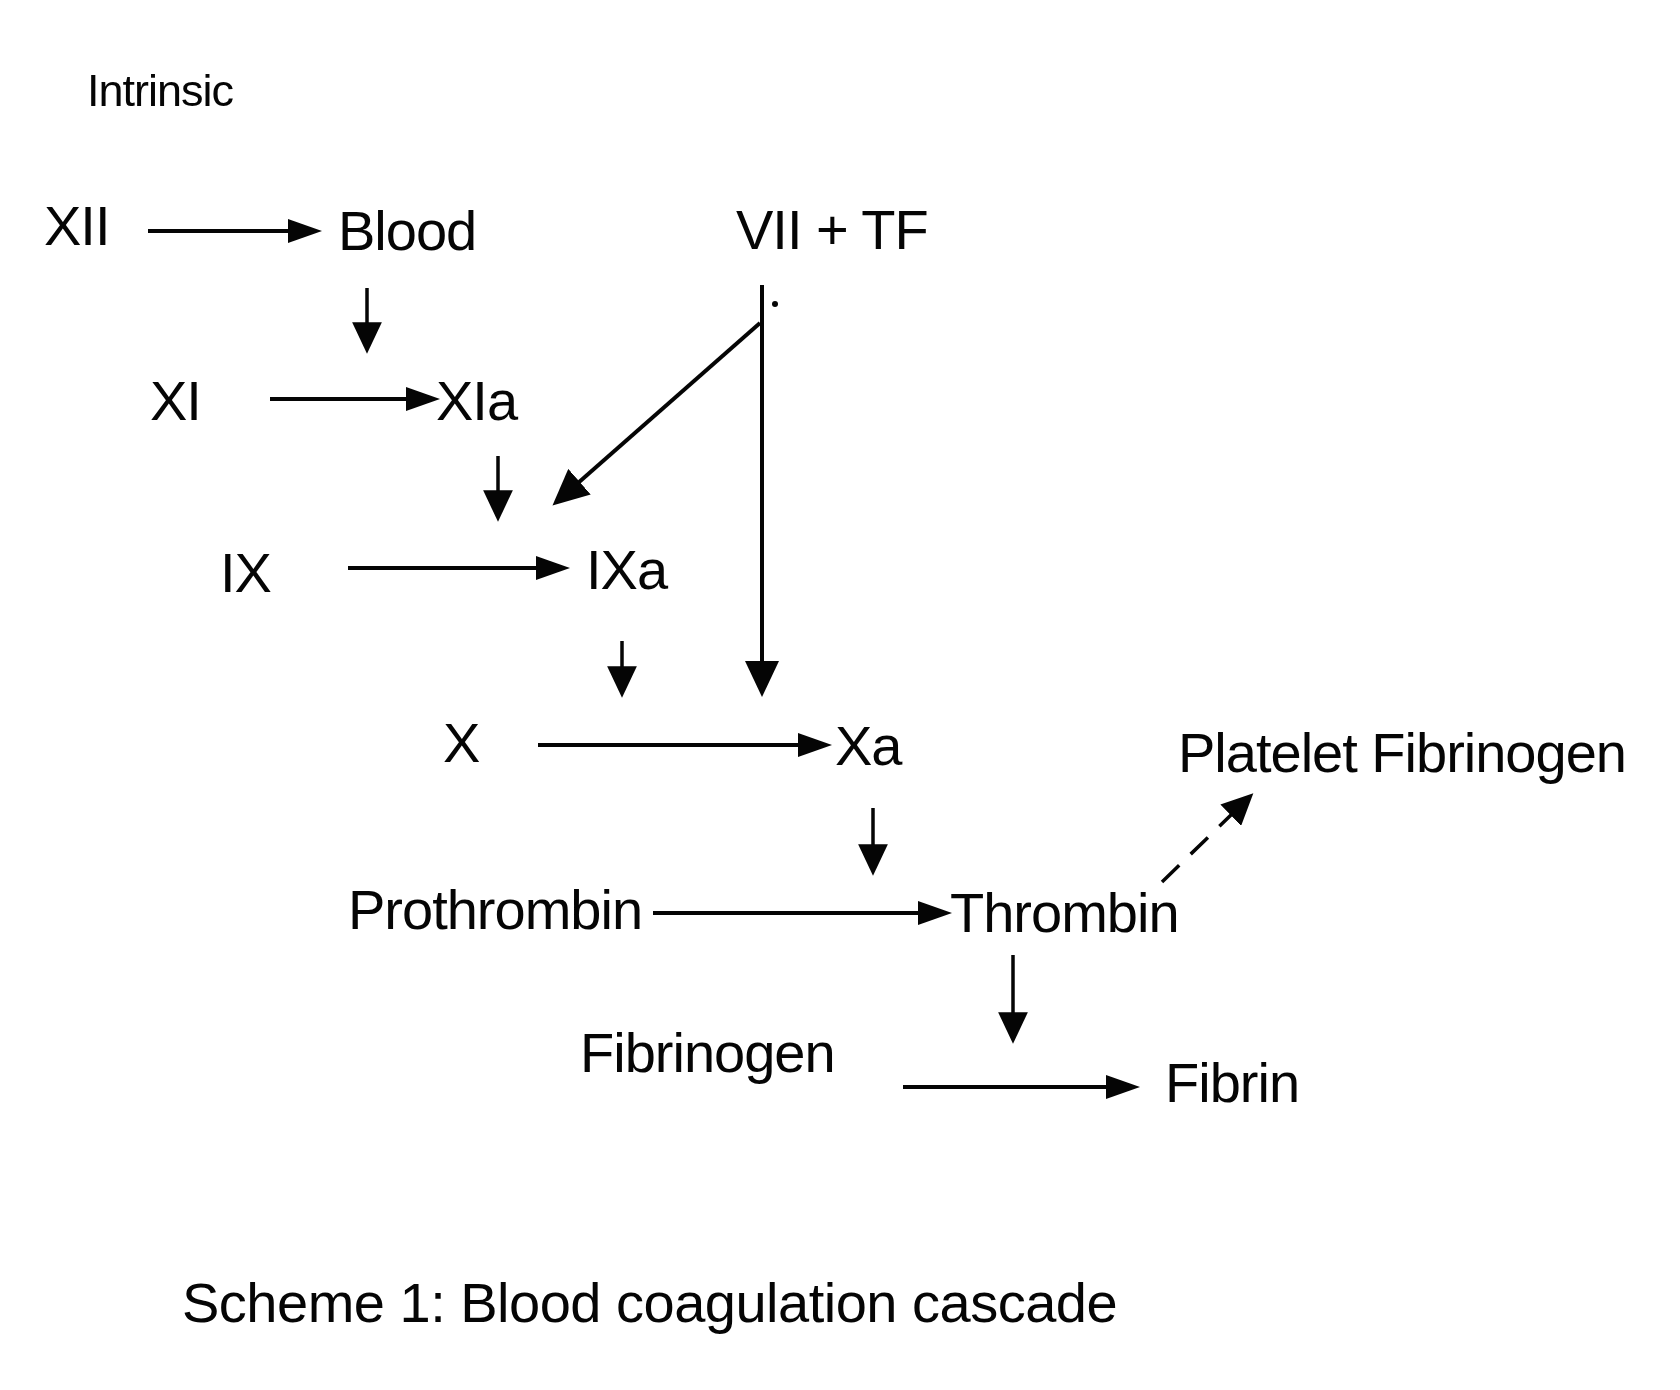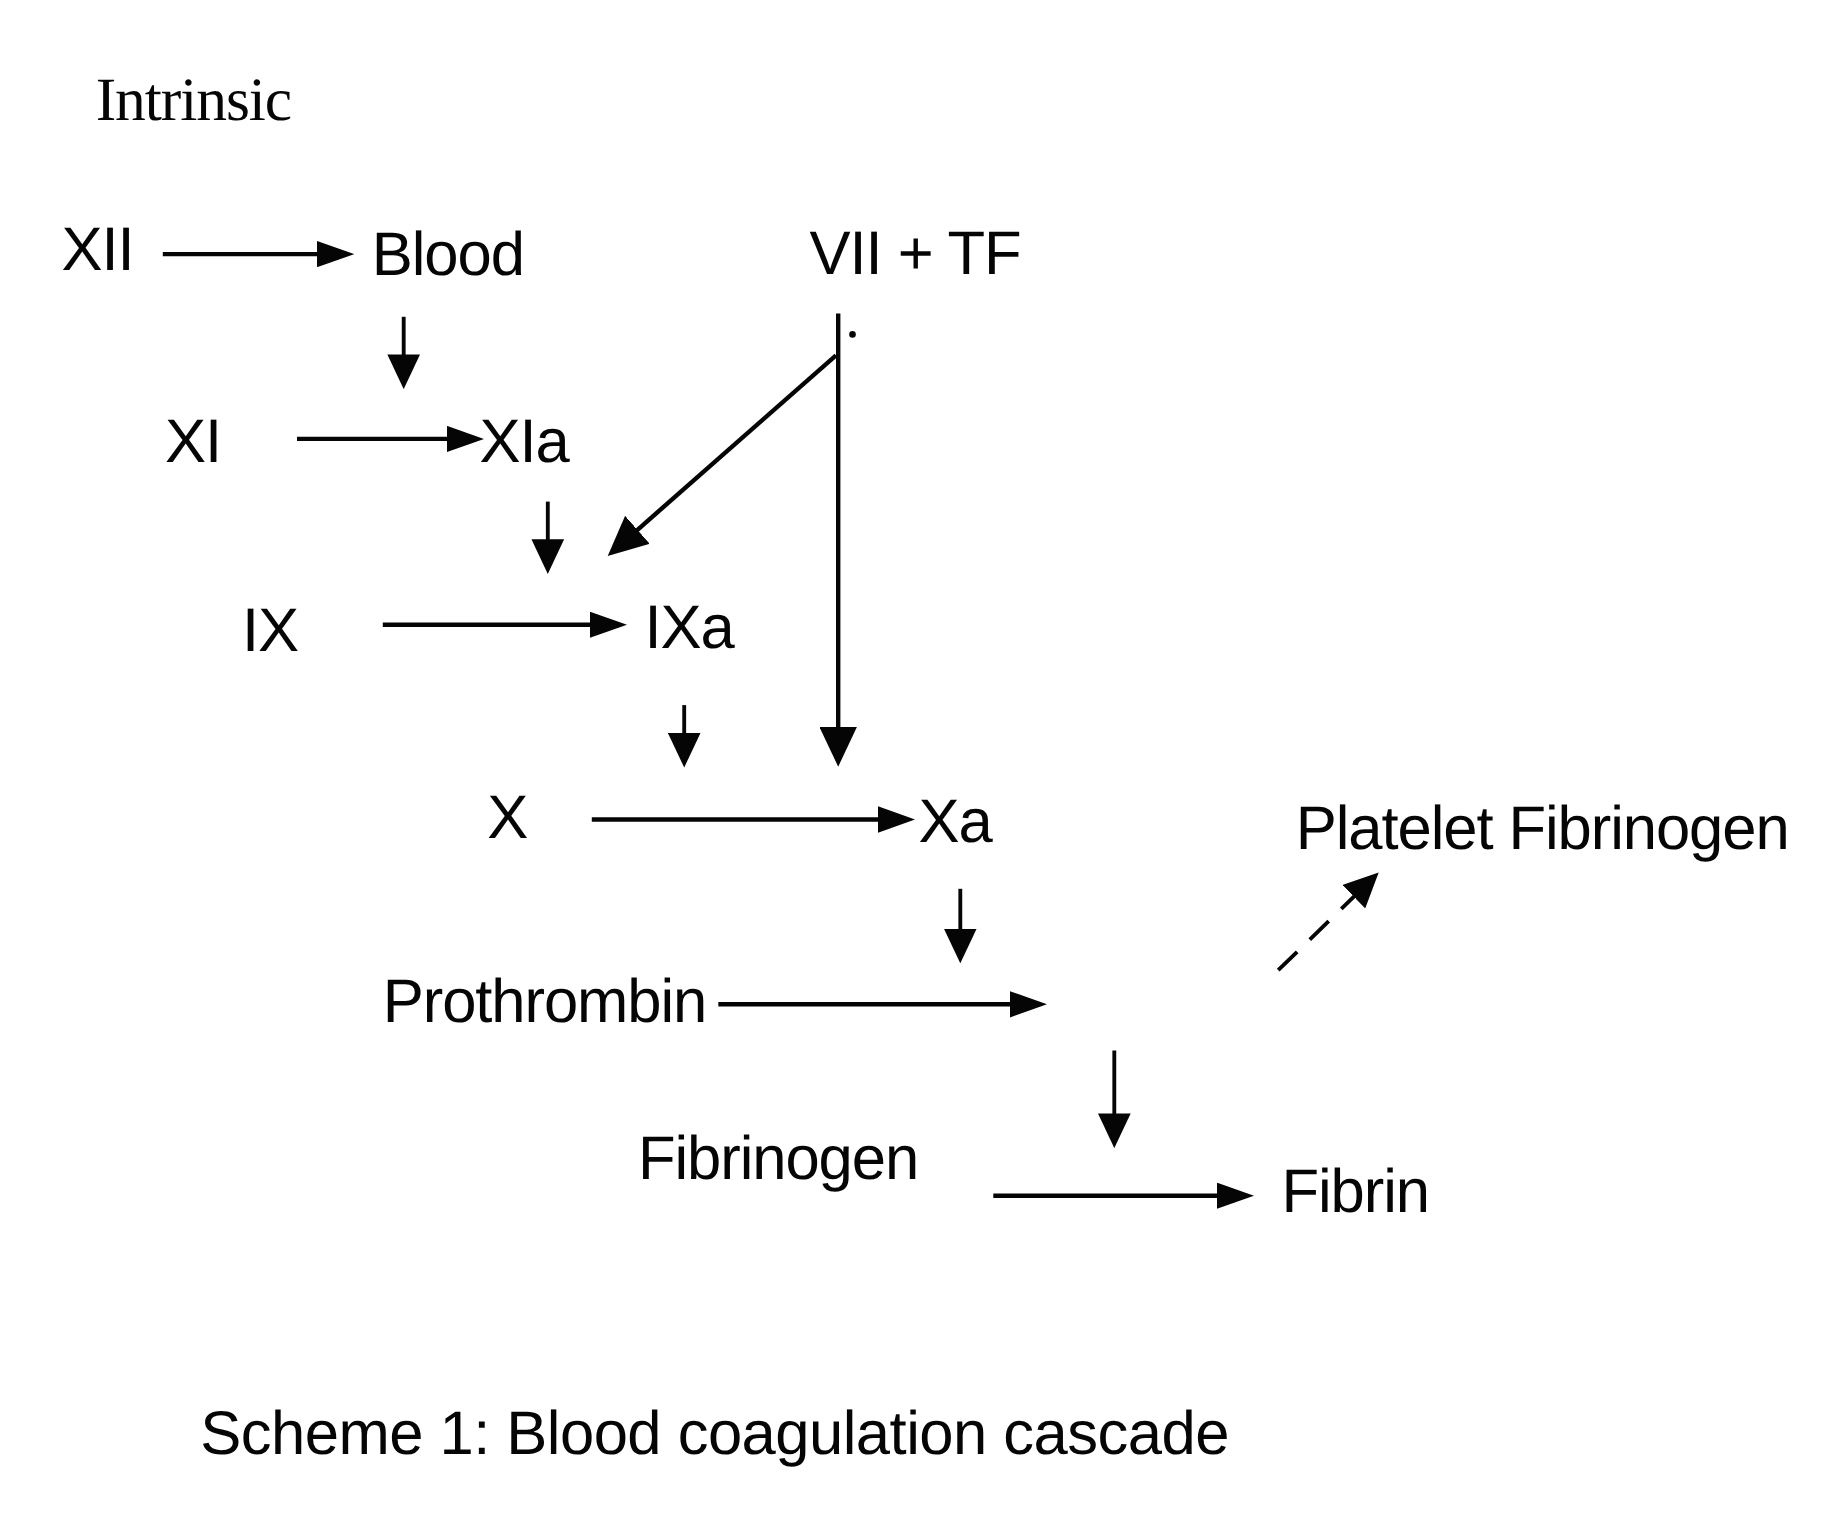--- a/index.html
+++ b/index.html
@@ -13,21 +13,21 @@
   }
   #arrow-layer{position:absolute;left:0;top:0;width:1680px;height:1390px;}
   .lbl{
     position:absolute;
     font-size:56px;
     line-height:56px;
     letter-spacing:-1px;
     white-space:nowrap;
     color:#050505;
   }
-  .hdr{font-size:56px;font-family:Liberation Serif, serif;}
+  .hdr{font-size:45px;}
   .caption{font-size:56px;letter-spacing:-0.5px;}
   .edge{stroke:#050505;stroke-width:4;fill:none;}
   .edge.thin{stroke-width:3.5;}
   .edge.dashed{stroke-dasharray:24 16;}
 </style>
 </head>
 <body>
 
 <div id="stage">
 
@@ -68,21 +68,21 @@
     <line class="edge thin dashed" x1="1162" y1="882" x2="1232" y2="814" marker-end="url(#head-v)"></line>
 
     <line class="edge" x1="903" y1="1087" x2="1108" y2="1087" marker-end="url(#head)"></line>
 
     <circle cx="775" cy="304" r="3" fill="#050505"></circle>
   </svg>
 
   <div class="lbl hdr" style="left:87px;top:63px">Intrinsic</div>
 
 
-  <div class="lbl" style="left:56px;top:198px">XII</div>
+  <div class="lbl" style="left:44px;top:198px">XII</div>
 
   <div class="lbl" style="left:338px;top:203px">Blood</div>
 
   <div class="lbl" style="left:736px;top:202px">VII + TF</div>
 
   <div class="lbl" style="left:150px;top:373px">XI</div>
 
   <div class="lbl" style="left:436px;top:373px">XIa</div>
 
   <div class="lbl" style="left:220px;top:545px">IX</div>
@@ -90,20 +90,21 @@
   <div class="lbl" style="left:586px;top:542px">IXa</div>
 
   <div class="lbl" style="left:443px;top:715px">X</div>
 
   <div class="lbl" style="left:835px;top:718px">Xa</div>
 
   <div class="lbl" style="left:1178px;top:725px">Platelet Fibrinogen</div>
 
   <div class="lbl" style="left:348px;top:882px">Prothrombin</div>
 
+  <div class="lbl" style="left:950px;top:885px">Thrombin</div>
 
   <div class="lbl" style="left:580px;top:1025px">Fibrinogen</div>
 
   <div class="lbl" style="left:1165px;top:1055px">Fibrin</div>
 
   <div class="lbl caption" style="left:182px;top:1275px">Scheme 1: Blood coagulation cascade</div>
 
 </div>
 
 </body></html>

